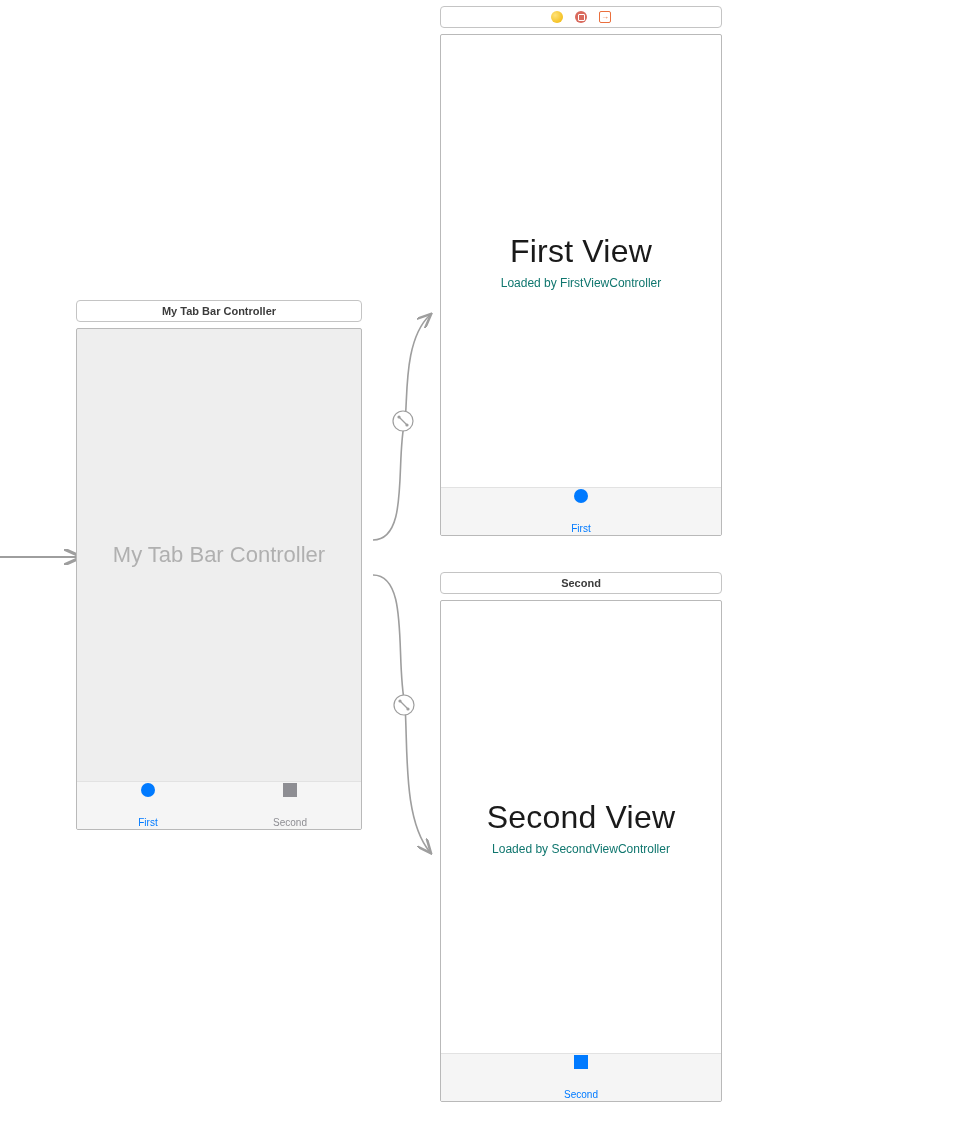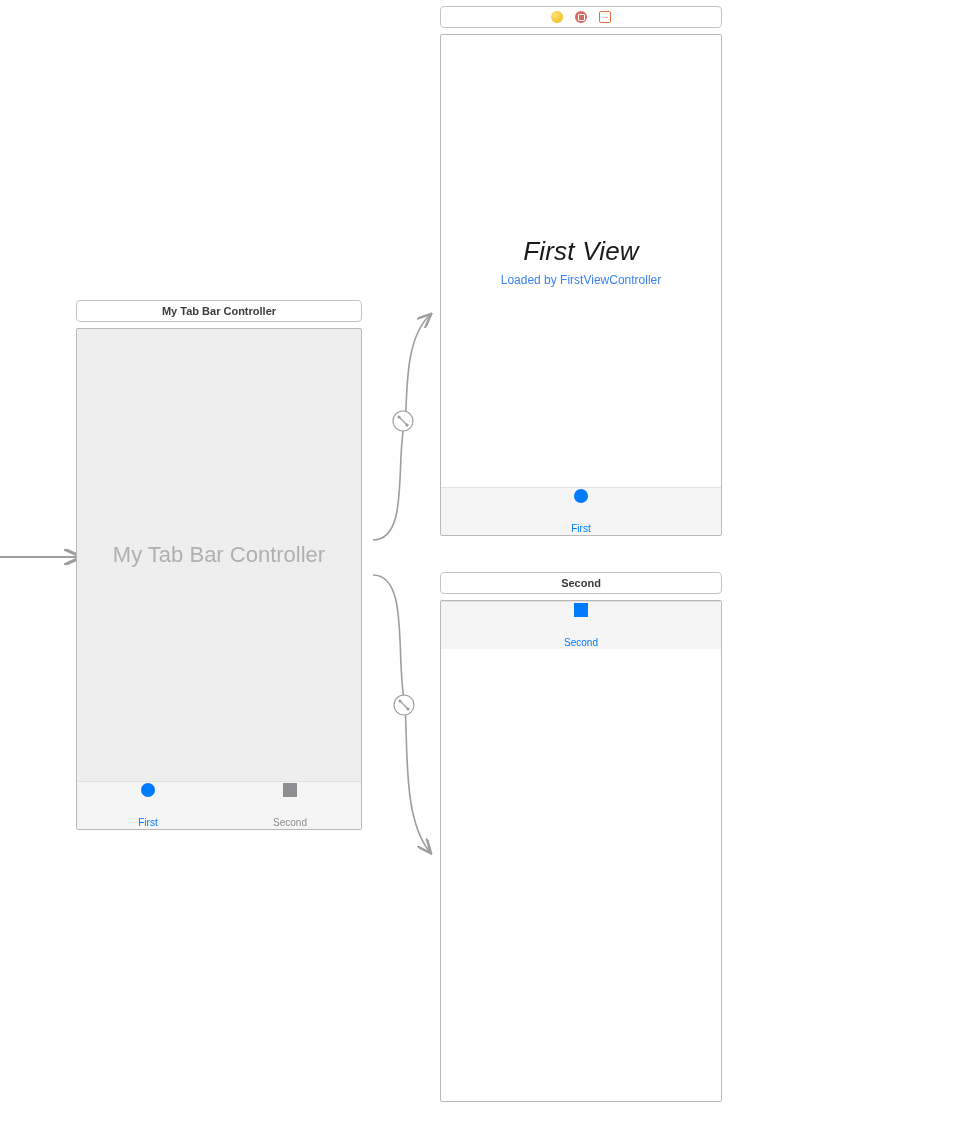--- a/index.html
+++ b/index.html
@@ -76,29 +76,28 @@
     overflow: hidden;
   }
   .device-content {
     flex: 1;
     display: flex;
     flex-direction: column;
     align-items: center;
     justify-content: center;
   }
   .big-title {
-    font-size: 26px;
+    font-size: 32px;
     font-weight: 400;
     color: #1a1a1a;
     letter-spacing: 0.2px;
-    font-style: italic;
   }
   .subtitle {
     font-size: 12px;
-    color: #3b82f6;
+    color: #0f766e;
     margin-top: 6px;
   }
   .tab-bar {
     height: 48px;
     background: #f5f5f5;
     border-top: 1px solid #e2e2e2;
     display: flex;
   }
   .tab-item {
     flex: 1;
@@ -214,20 +213,24 @@
       </div>
     </div>
   </div>
 </div>
 
 <div class="scene" id="scene-second">
   <div class="title-bar">
     <span class="title-bar-text">Second</span>
   </div>
   <div class="device">
+    <div class="device-content">
+      <div class="big-title">Second View</div>
+      <div class="subtitle">Loaded by SecondViewController</div>
+    </div>
     <div class="tab-bar">
       <div class="tab-item active" style="flex:0 0 100%;">
         <div class="square-glyph"></div>
         <span>Second</span>
       </div>
     </div>
   </div>
 </div>
 
 </body></html>

